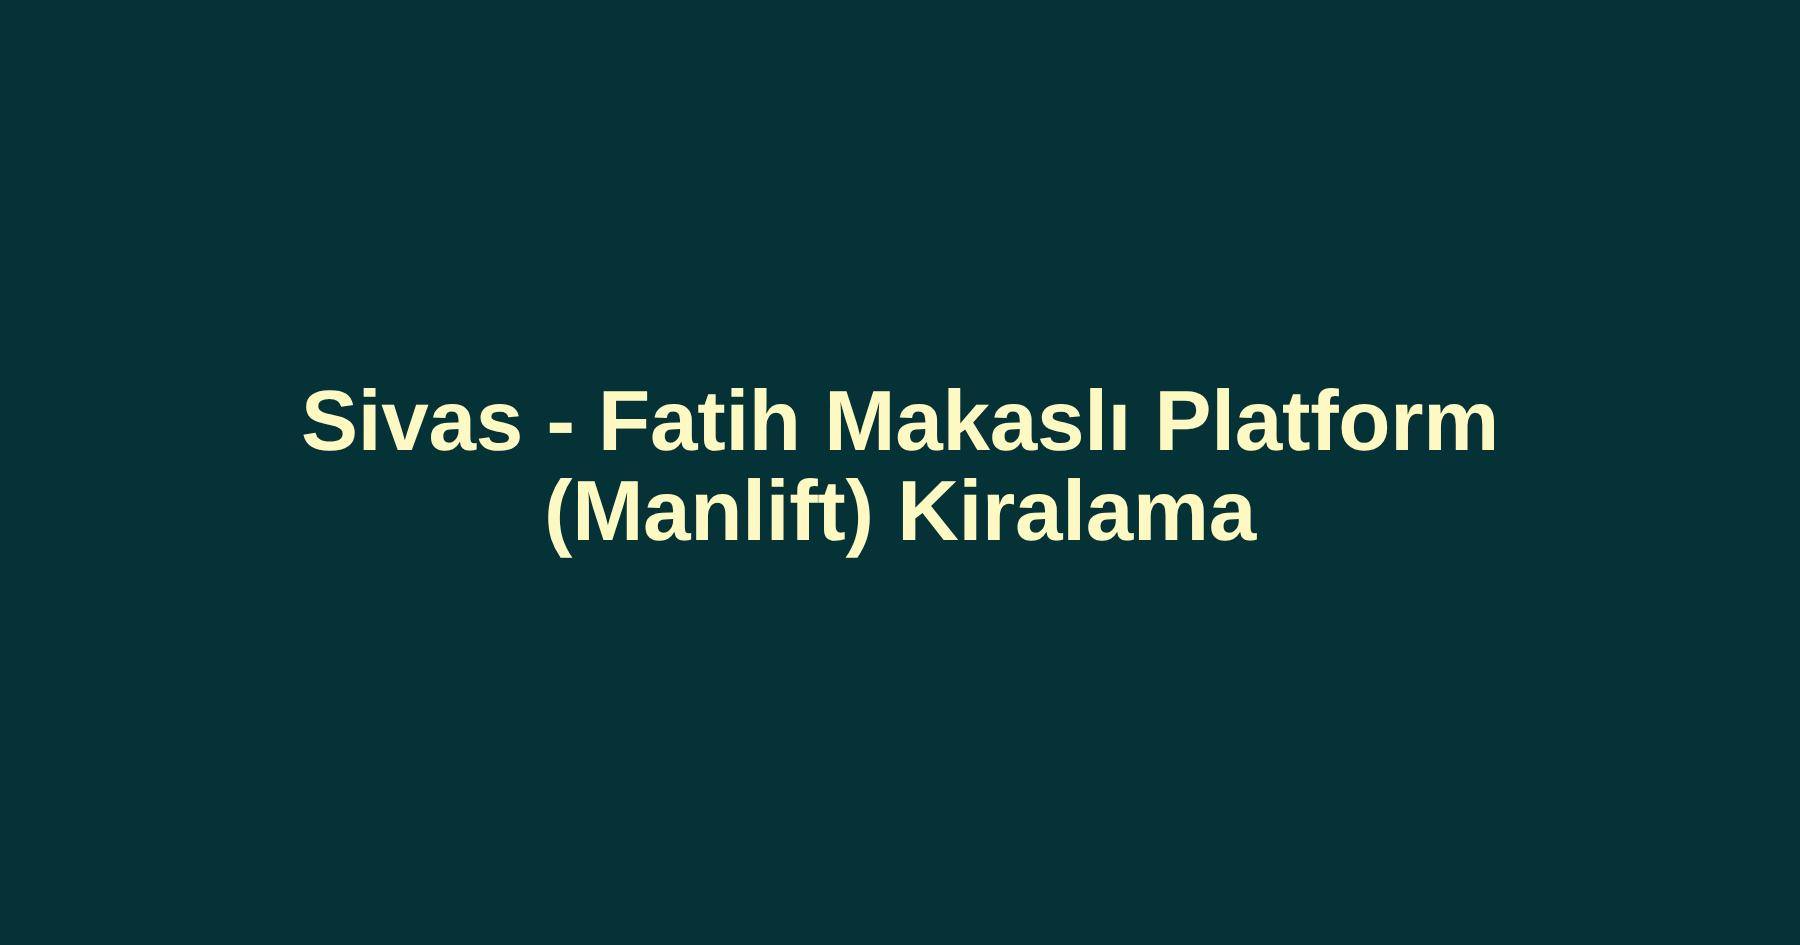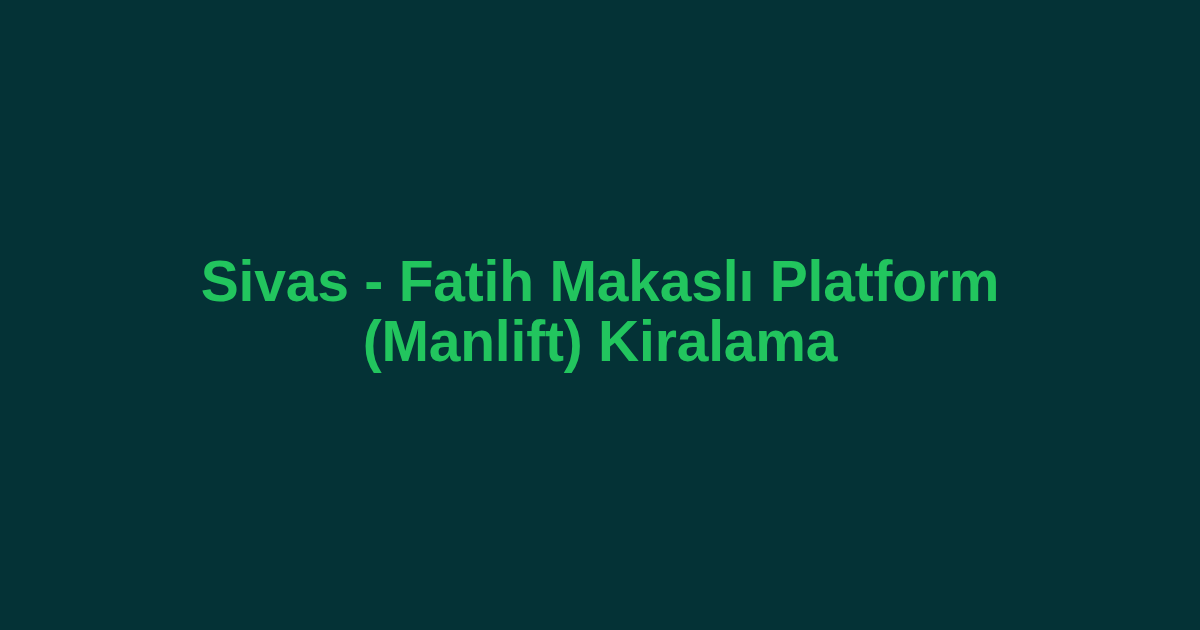--- a/index.html
+++ b/index.html
@@ -50,16 +50,16 @@
     color: #ffffff;
     word-wrap: break-word;
   }
 </style>
 </head>
 <body>
 
 <div class="og-card" style="background-color: rgb(4, 50, 54);">
 
   <div class="title-block">
-    <h1 class="og-title" style="color: #22c55e;">Sivas - Fatih Makaslı Platform (Manlift) Kiralama</h1>
+    <h1 class="og-title" style="color: #fef9c3;">Sivas - Fatih Makaslı Platform (Manlift) Kiralama</h1>
   </div>
 
 </div>
 
 </body></html>

